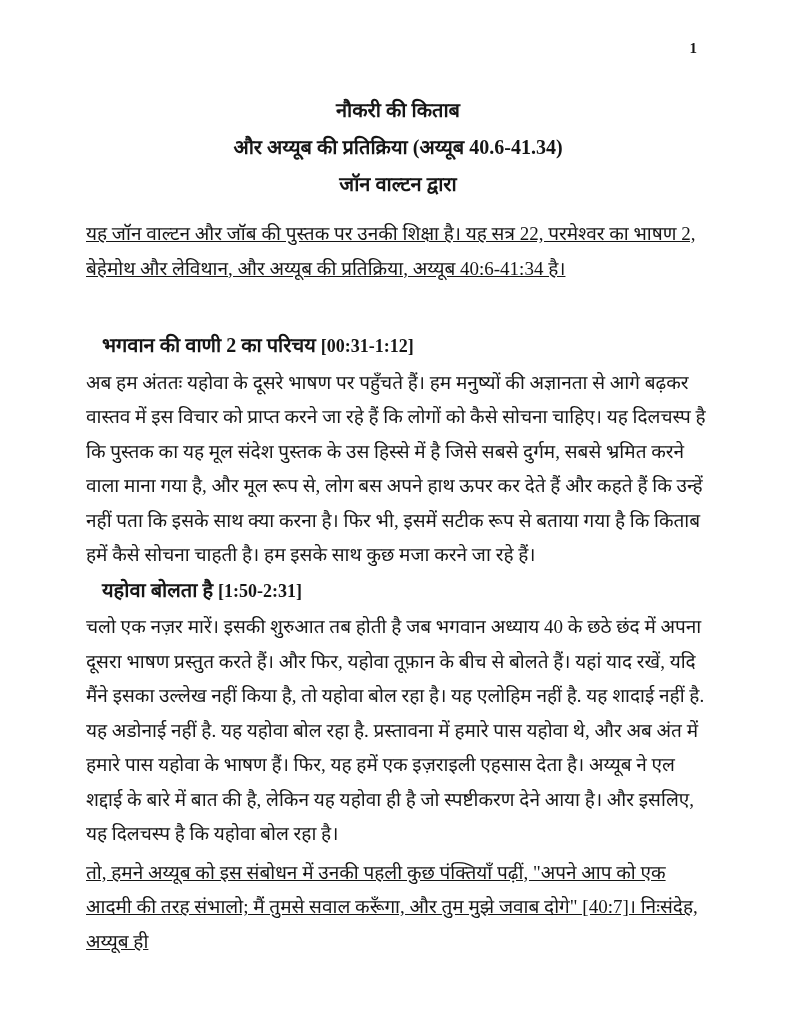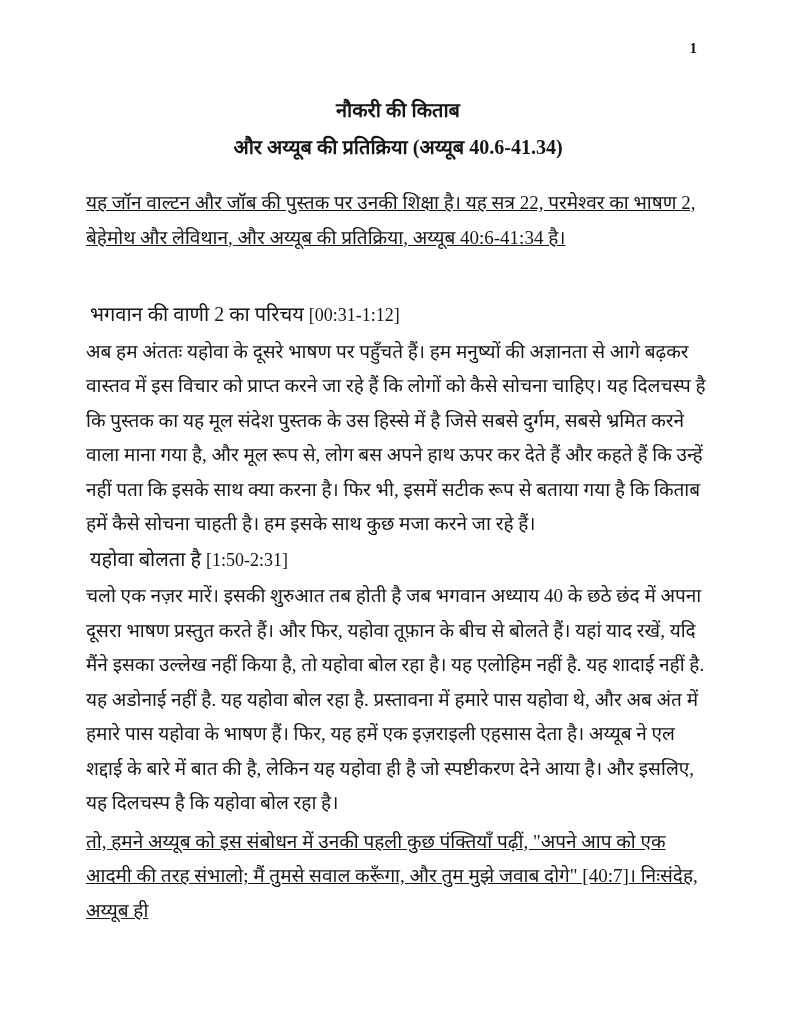--- a/index.html
+++ b/index.html
@@ -28,39 +28,39 @@
     position: absolute;
     left: 86px;
     top: 92px;
     width: 624px;
   }
   .title-block {
     text-align: center;
     font-weight: bold;
     font-size: 20px;
     line-height: 37px;
-    margin-bottom: 20px;
+    margin-bottom: 14px;
   }
   .title-line {
     white-space: normal;
   }
   p.body-text {
     font-size: 19px;
     line-height: 34.5px;
     margin: 0;
     text-align: left;
   }
   p.intro {
     margin-bottom: 42px;
     text-decoration: underline;
   }
   h2.section-heading {
     font-size: 20px;
-    font-weight: normal;
-    margin: 0 0 2px 4px;
+    font-weight: bold;
+    margin: 0 0 2px 16px;
     line-height: 34.5px;
   }
   h2.section-heading .ts {
     font-size: 18px;
   }
   .section {
     margin: 0;
   }
   .section + .section {
     margin-top: 0;
@@ -75,20 +75,21 @@
 
 <div class="page">
 
   <div class="page-number">1</div>
 
   <div class="content">
 
     <div class="title-block">
       <div class="title-line">नौकरी की किताब</div>
       <div class="title-line">और अय्यूब की प्रतिक्रिया (अय्यूब 40.6-41.34)</div>
+      <div class="title-line">जॉन वाल्टन द्वारा</div>
     </div>
 
     <p class="body-text intro">यह जॉन वाल्टन और जॉब की पुस्तक पर उनकी शिक्षा है। यह सत्र 22, परमेश्वर का भाषण 2, बेहेमोथ और लेविथान, और अय्यूब की प्रतिक्रिया, अय्यूब 40:6-41:34 है।</p>
 
     <div class="section">
       <h2 class="section-heading">
         <span>भगवान की वाणी 2 का परिचय</span>
         <span class="ts">[00:31-1:12]</span>
       </h2>
       <p class="body-text">अब हम अंततः यहोवा के दूसरे भाषण पर पहुँचते हैं। हम मनुष्यों की अज्ञानता से आगे बढ़कर वास्तव में इस विचार को प्राप्त करने जा रहे हैं कि लोगों को कैसे सोचना चाहिए। यह दिलचस्प है कि पुस्तक का यह मूल संदेश पुस्तक के उस हिस्से में है जिसे सबसे दुर्गम, सबसे भ्रमित करने वाला माना गया है, और मूल रूप से, लोग बस अपने हाथ ऊपर कर देते हैं और कहते हैं कि उन्हें नहीं पता कि इसके साथ क्या करना है। फिर भी, इसमें सटीक रूप से बताया गया है कि किताब हमें कैसे सोचना चाहती है। हम इसके साथ कुछ मजा करने जा रहे हैं।</p>

